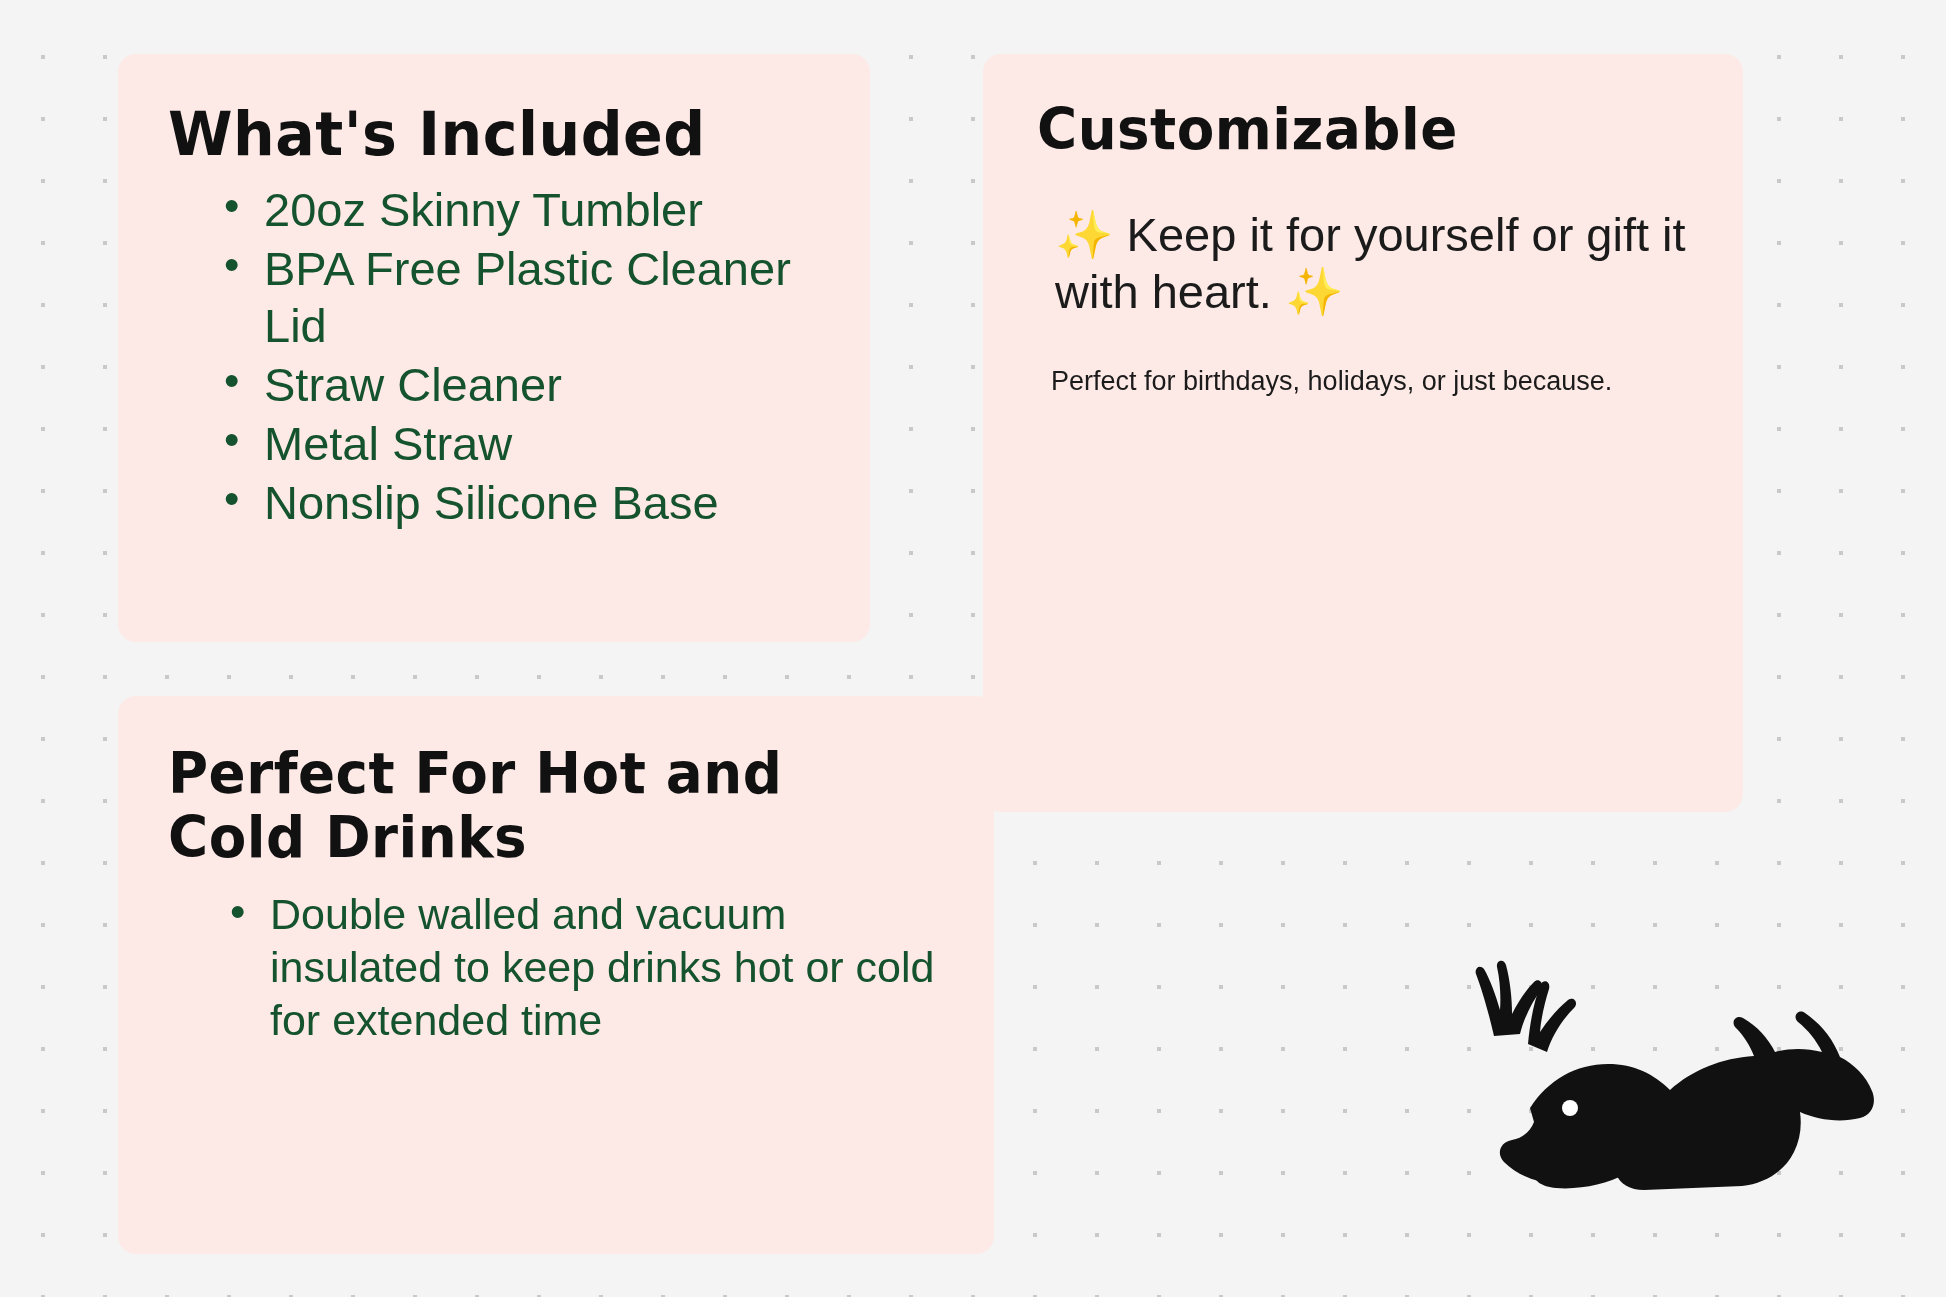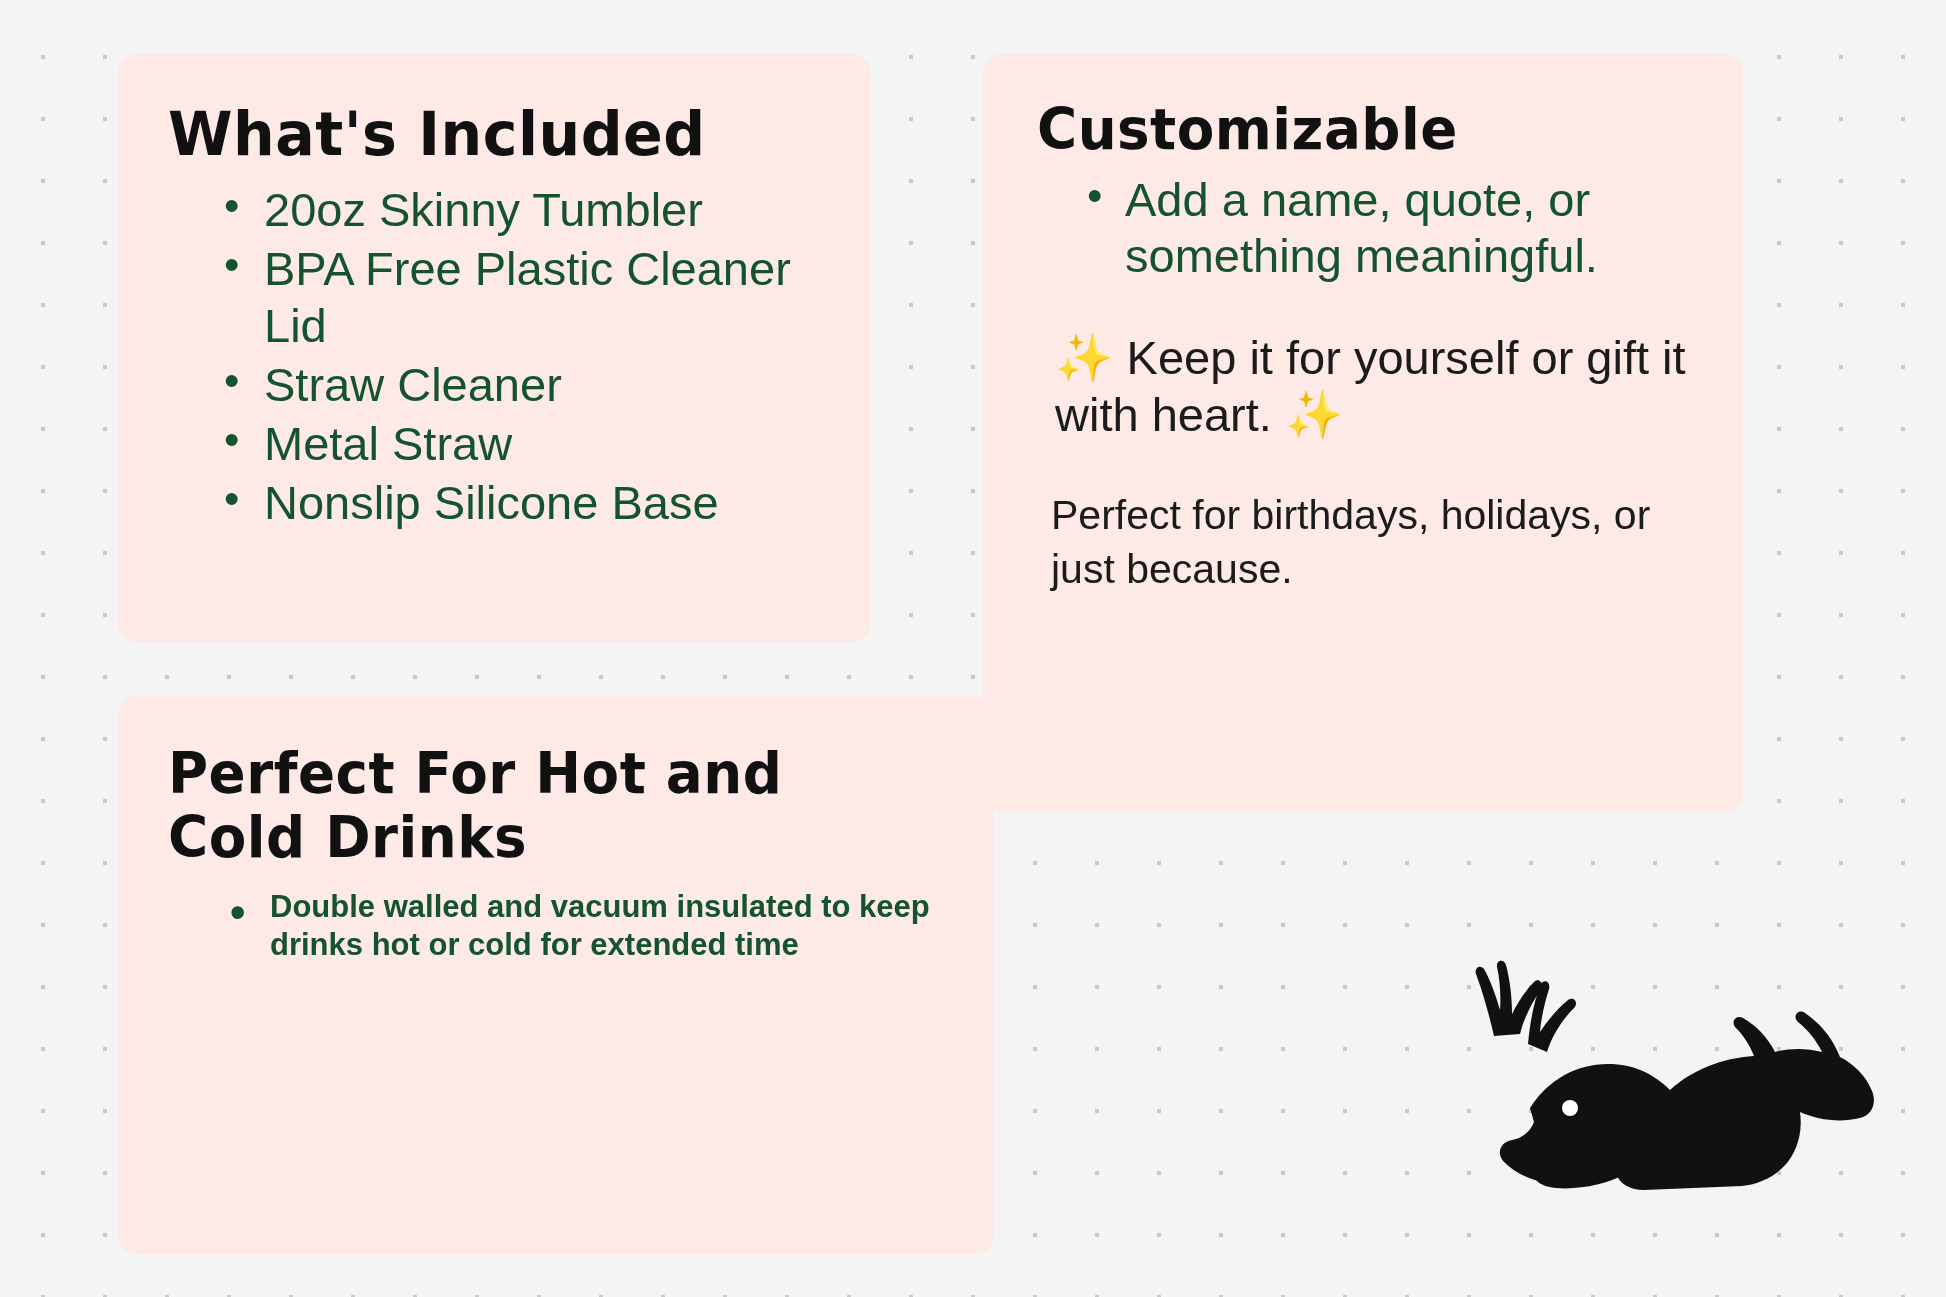--- a/index.html
+++ b/index.html
@@ -91,39 +91,39 @@
     left: 22px;
     top: -2px;
     font-size: 44px;
     line-height: 1.20;
   }
 
   #list-included { margin-left: 42px; }
   #list-included li { font-size: 47px; line-height: 1.21; }
 
   #list-hotcold { margin-left: 48px; }
-  #list-hotcold li { font-size: 31px; line-height: 1.235; font-weight: bold; }
+  #list-hotcold li { font-size: 43px; line-height: 1.235; }
 
   #list-custom { margin-left: 36px; }
   #list-custom li { font-size: 47px; line-height: 1.205; padding-left: 60px; }
 
   .custom-highlight {
     color: #1b1b1b;
     font-size: 47px;
     line-height: 1.22;
     margin: 44px 0 0 26px;
     max-width: 640px;
   }
   .sparkle {
     color: #f0b452;
   }
 
   .custom-note {
     color: #1b1b1b;
-    font-size: 41px;
+    font-size: 27px;
     line-height: 1.33;
     margin: 44px 0 0 22px;
     max-width: 660px;
   }
 
   .rabbit {
     position: absolute;
     left: 1430px;
     top: 940px;
     width: 470px;
@@ -148,23 +148,20 @@
 
   <section class="card" id="card-hotcold">
     <h2 class="card-title" id="title-hotcold">Perfect For Hot and Cold Drinks</h2>
     <ul class="bullets" id="list-hotcold">
       <li>Double walled and vacuum insulated to keep drinks hot or cold for extended time</li>
     </ul>
   </section>
 
   <section class="card" id="card-custom">
     <h2 class="card-title" id="title-custom">Customizable</h2>
-    <ul class="bullets" id="list-custom">
-      <li>Add a name, quote, or something meaningful.</li>
-    </ul>
     <p class="custom-highlight">
       <span class="sparkle">✨</span>
       <span>Keep it for yourself or gift it with heart.</span>
       <span class="sparkle">✨</span>
     </p>
     <p class="custom-note">Perfect for birthdays, holidays, or just because.</p>
   </section>
 
   <div class="rabbit">
     <svg viewBox="0 0 470 280" width="470" height="280" xmlns="http://www.w3.org/2000/svg" aria-hidden="true">

